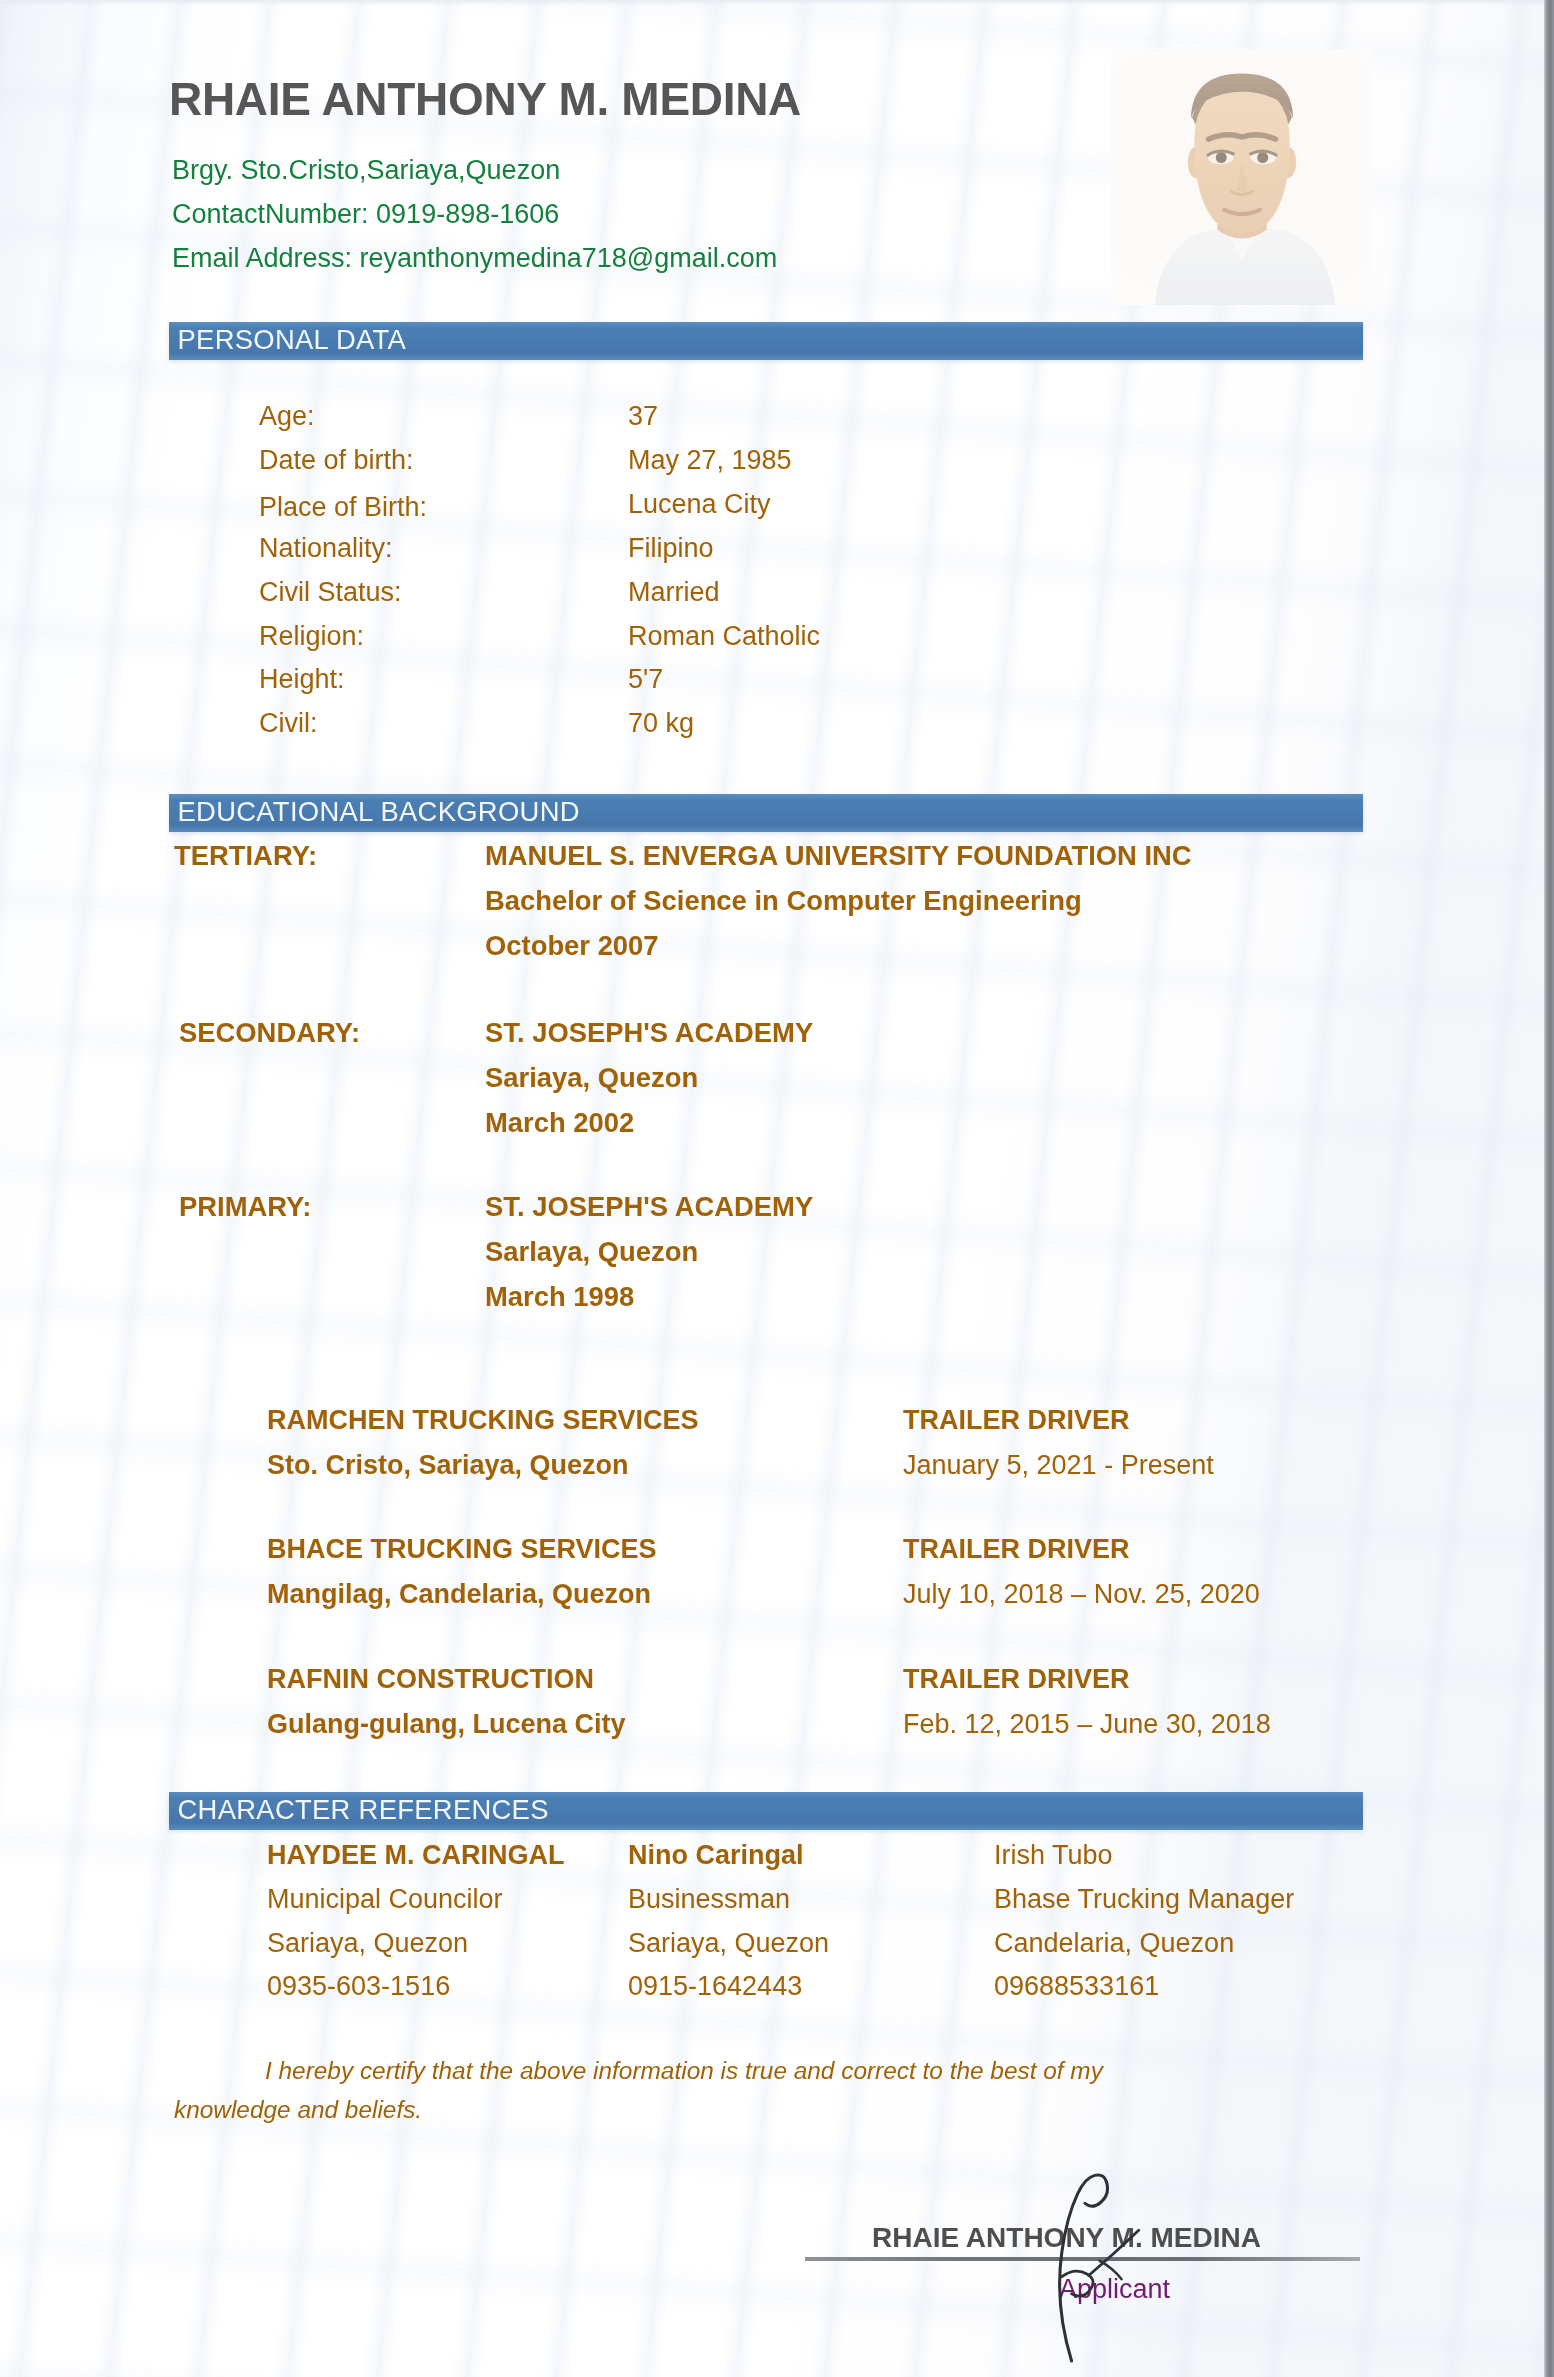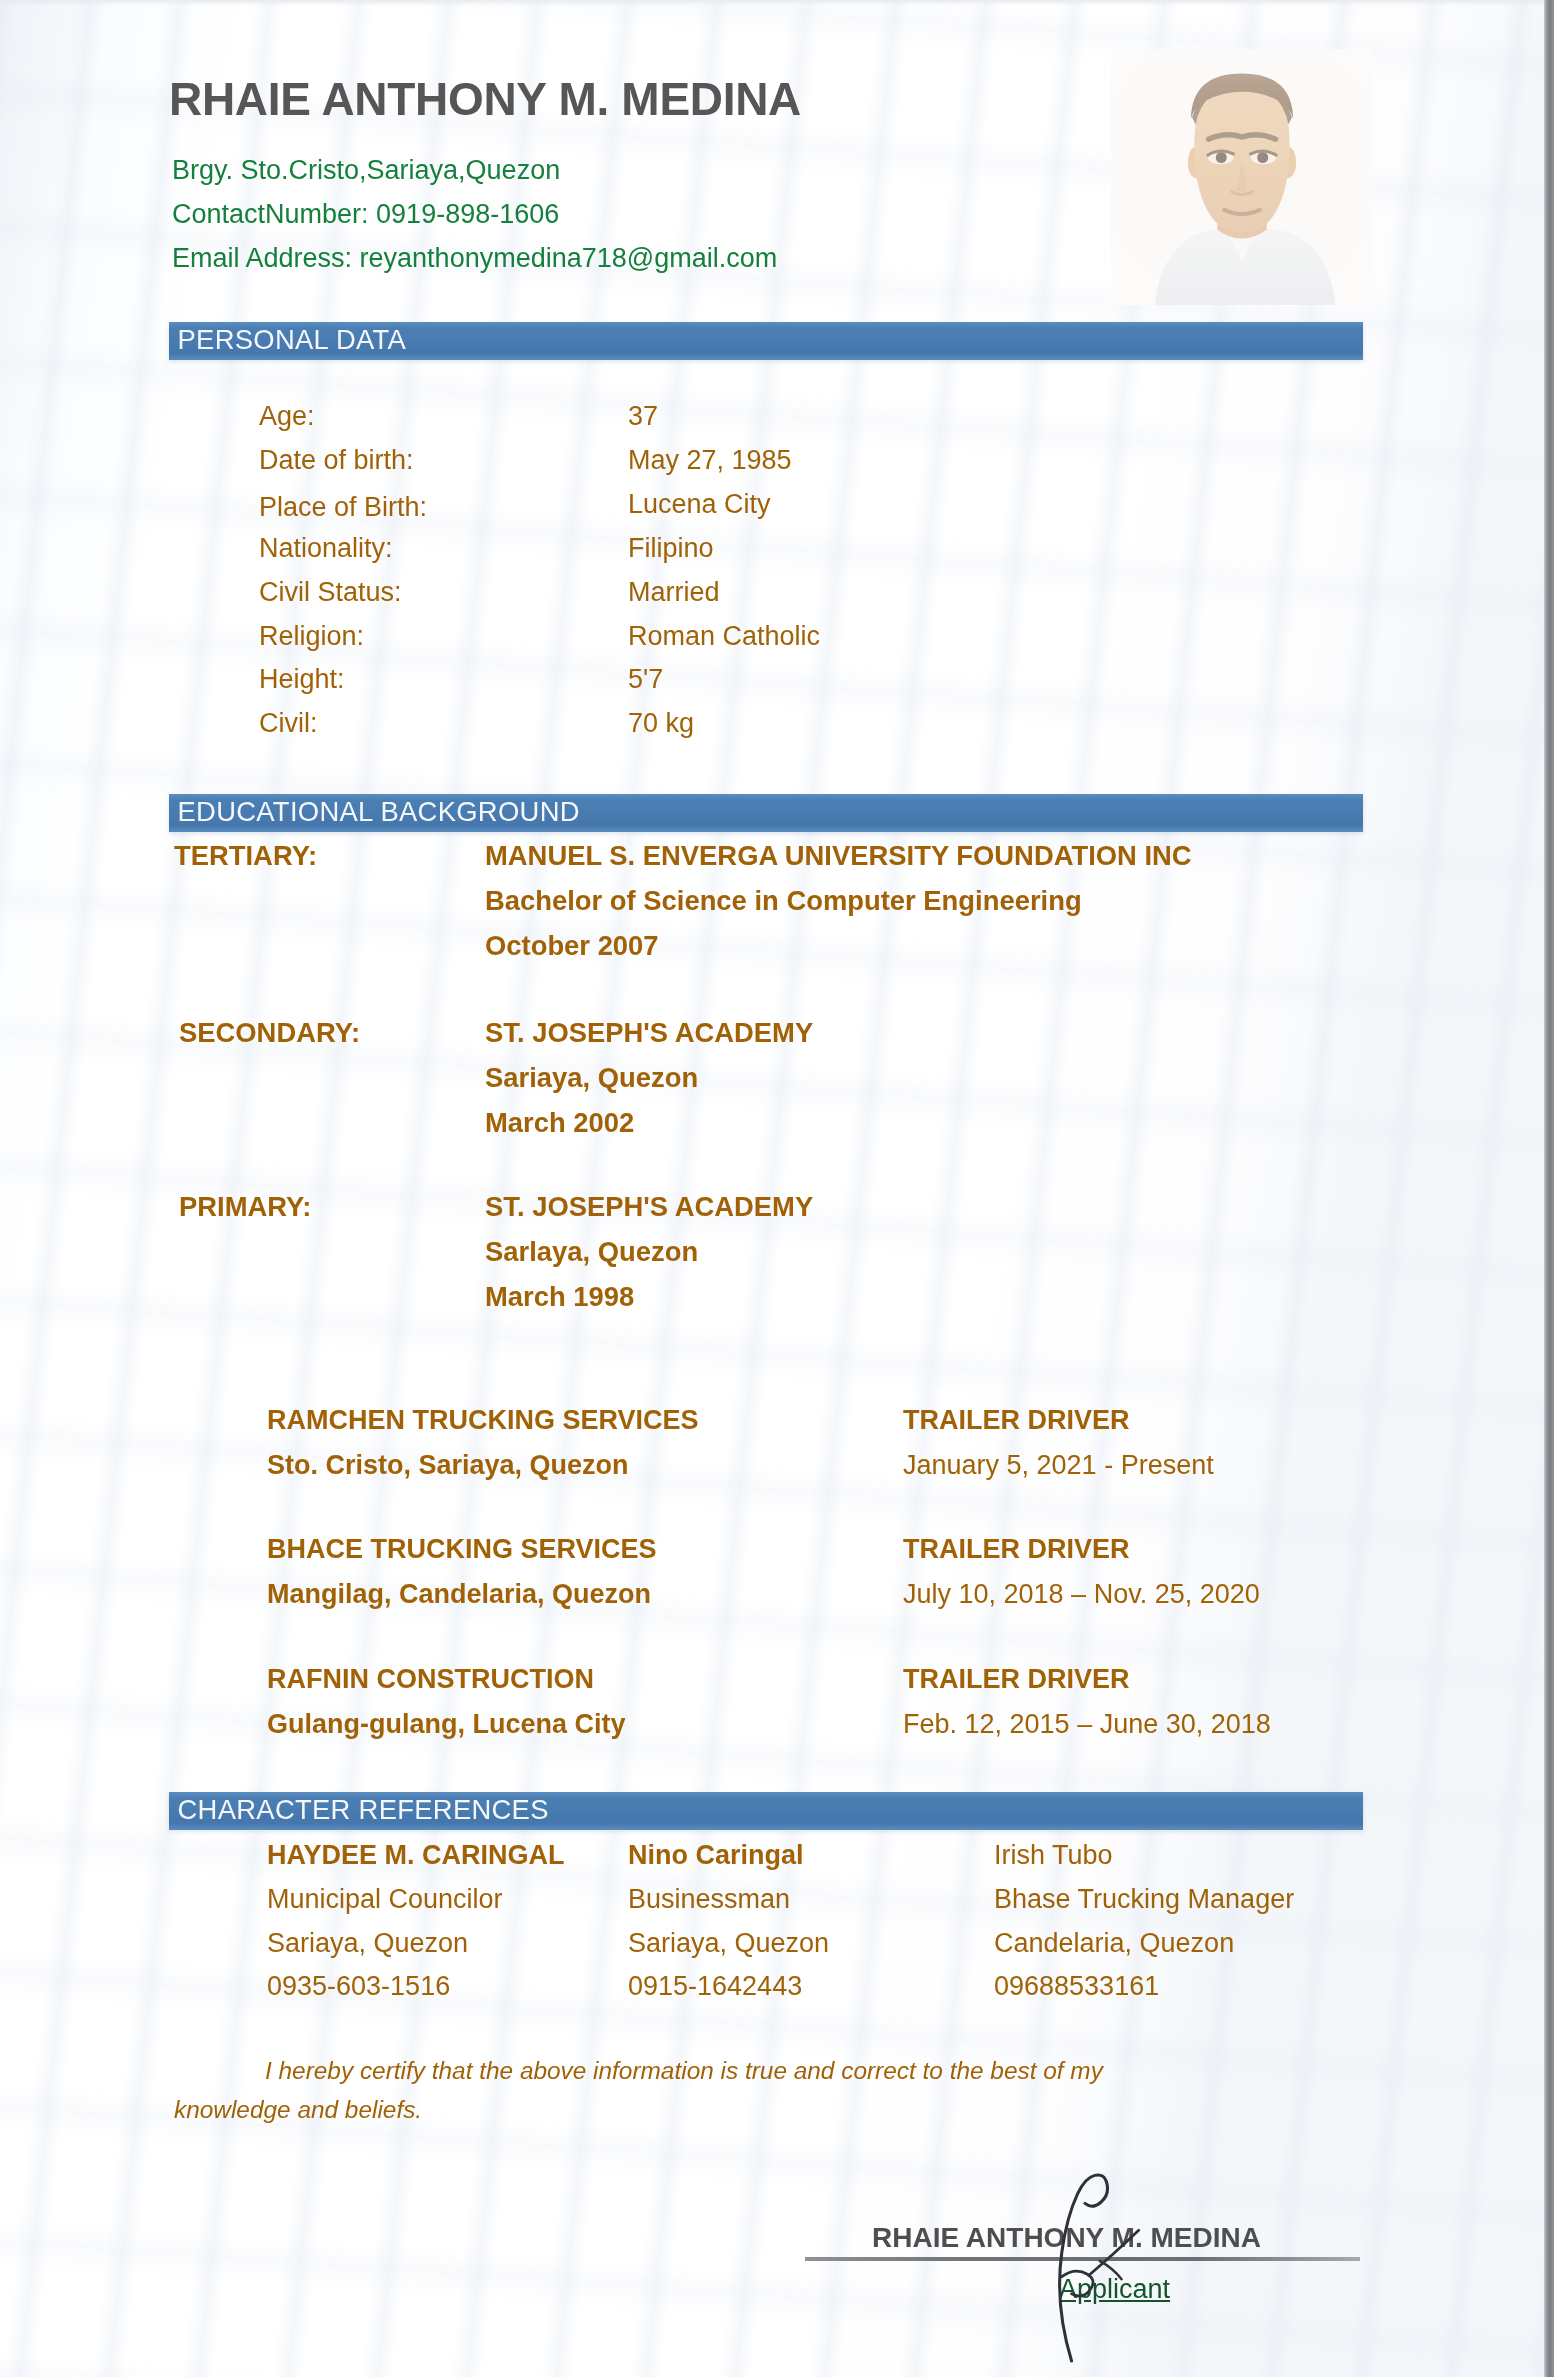--- a/index.html
+++ b/index.html
@@ -146,23 +146,22 @@
     left: 872px; top: 2222px;
     font-size: 28px;
     font-weight: bold;
     color: #4e4e4e;
     white-space: nowrap;
   }
   .sig-role {
     position: absolute;
     left: 1059px; top: 2274px;
     font-size: 27px;
-    color: #14532d;
-    white-space: nowrap;
-    text-decoration: underline;
+    color: #701a75;
+    white-space: nowrap;
   }
   .sig-ink {
     position: absolute;
     left: 969px; top: 2146px;
     width: 232px; height: 226px;
     pointer-events: none;
   }
 </style>
 </head>
 <body>

